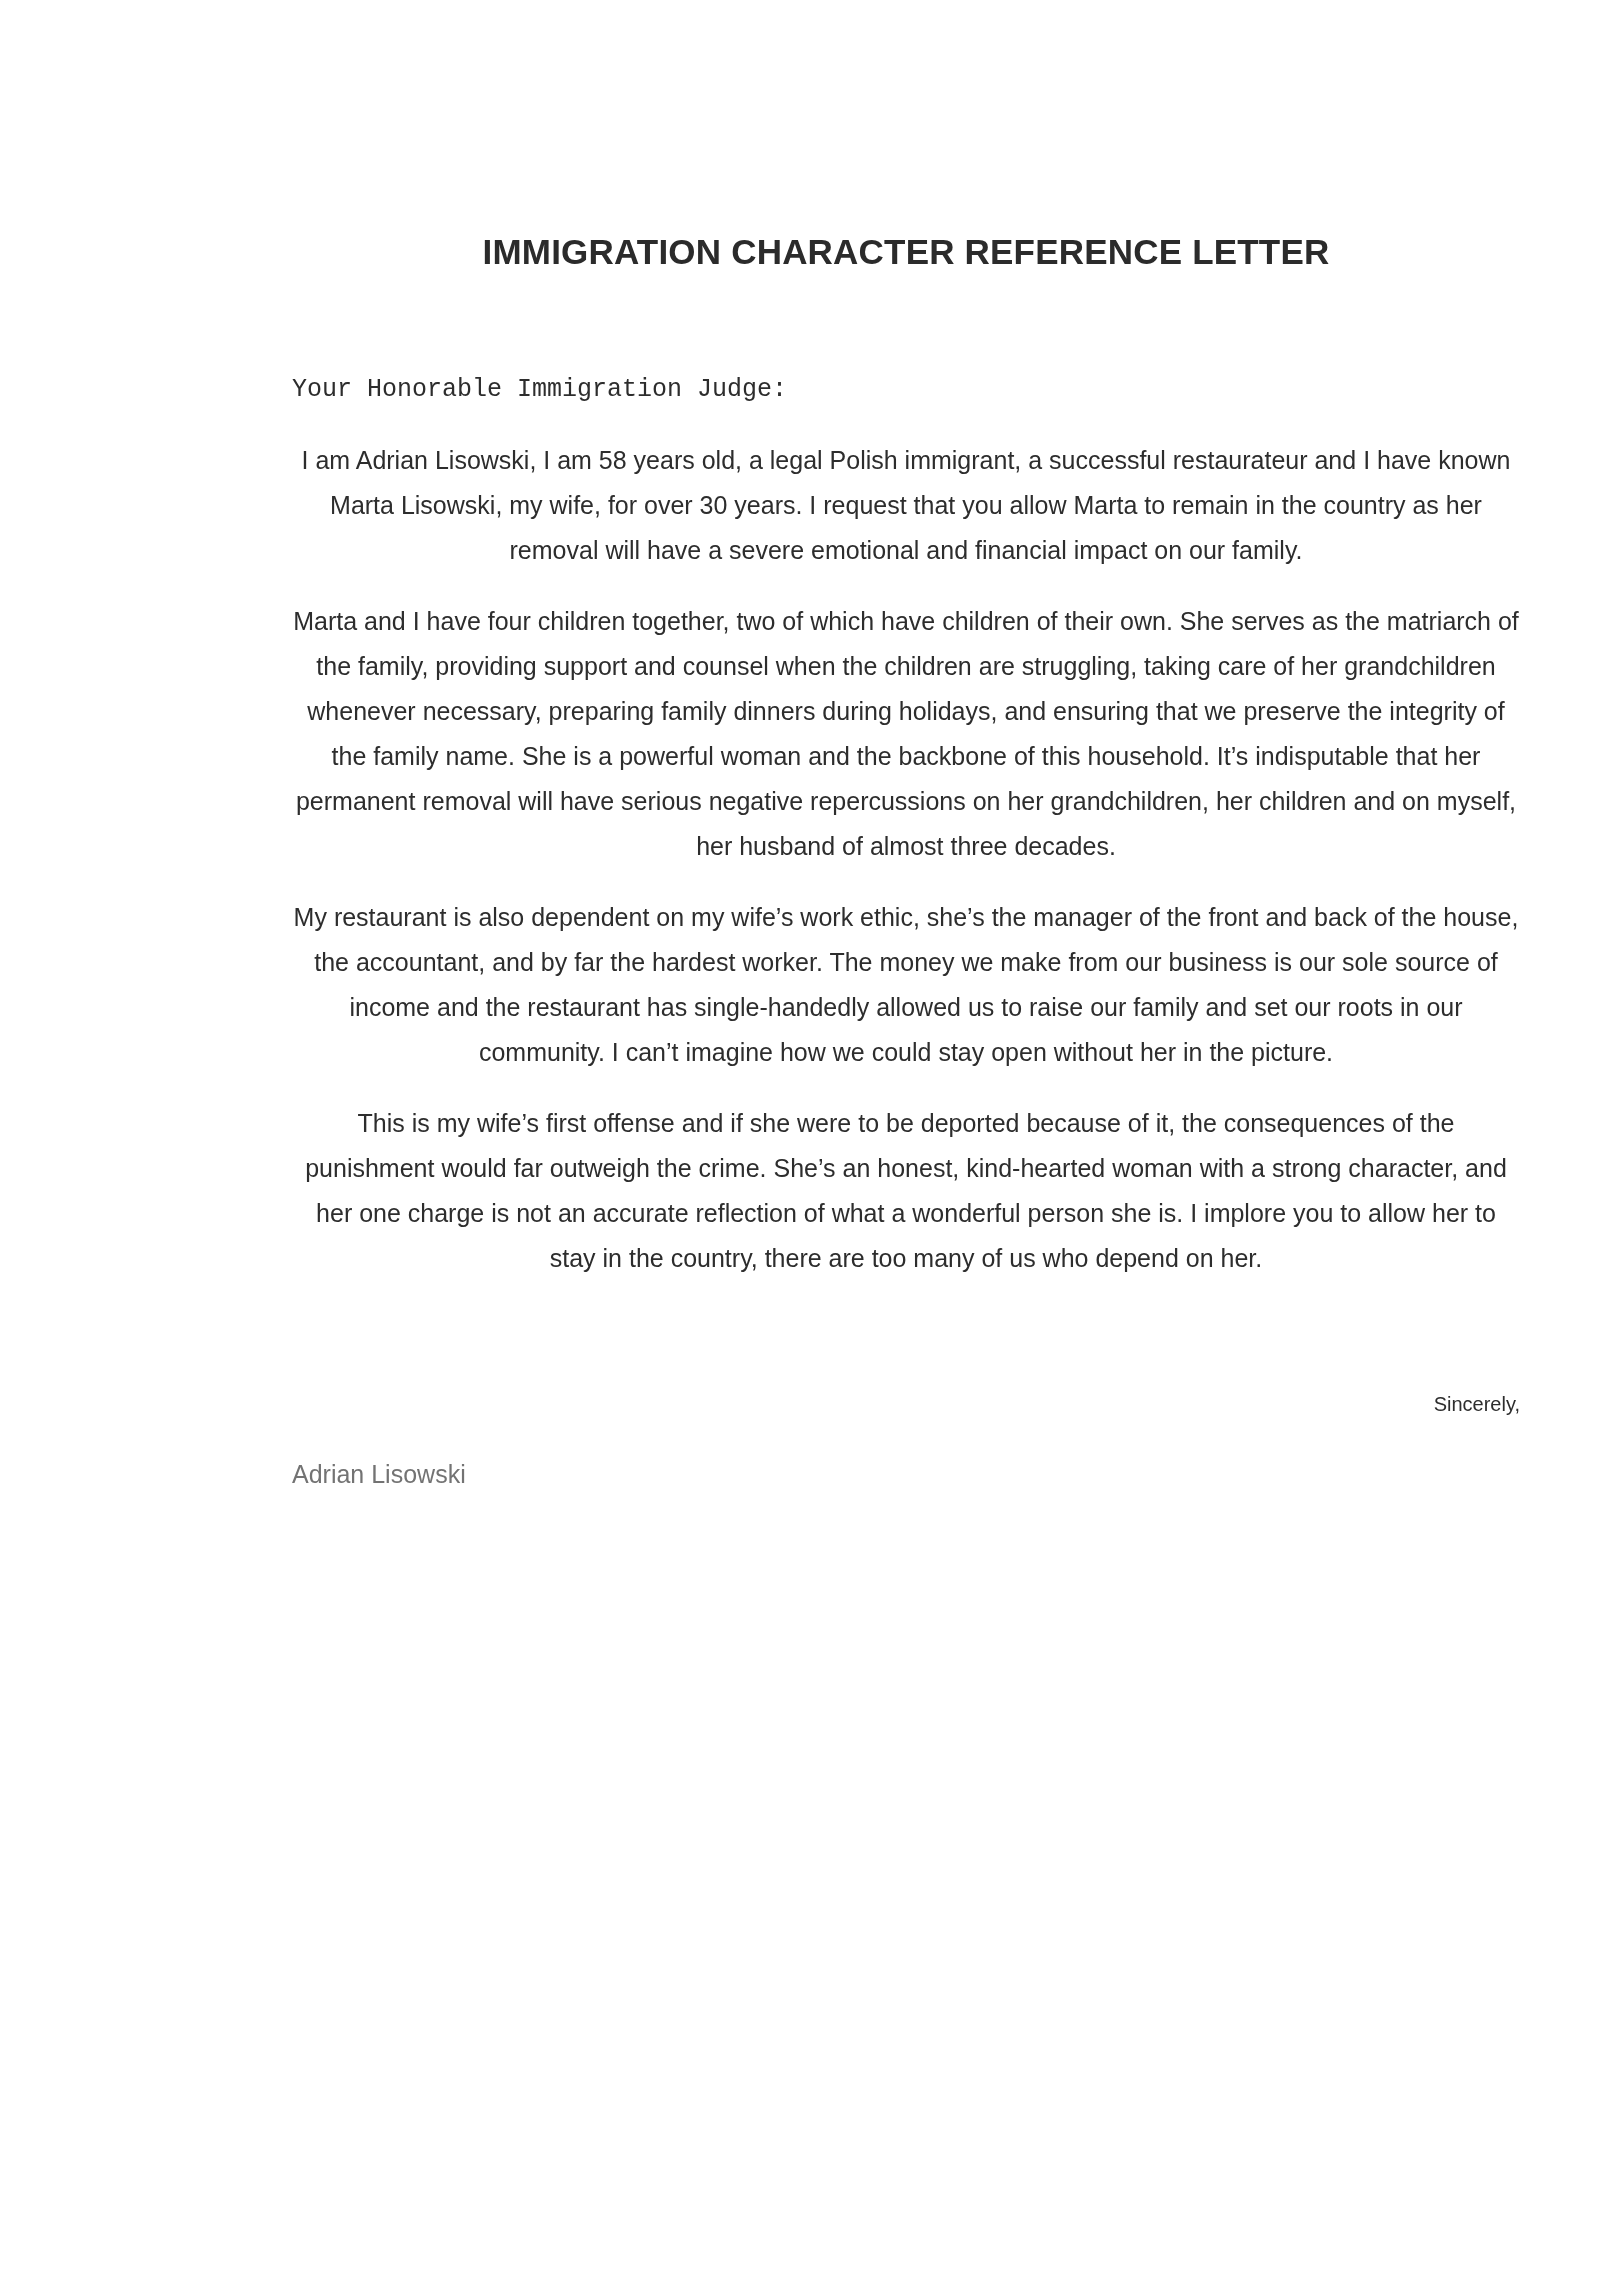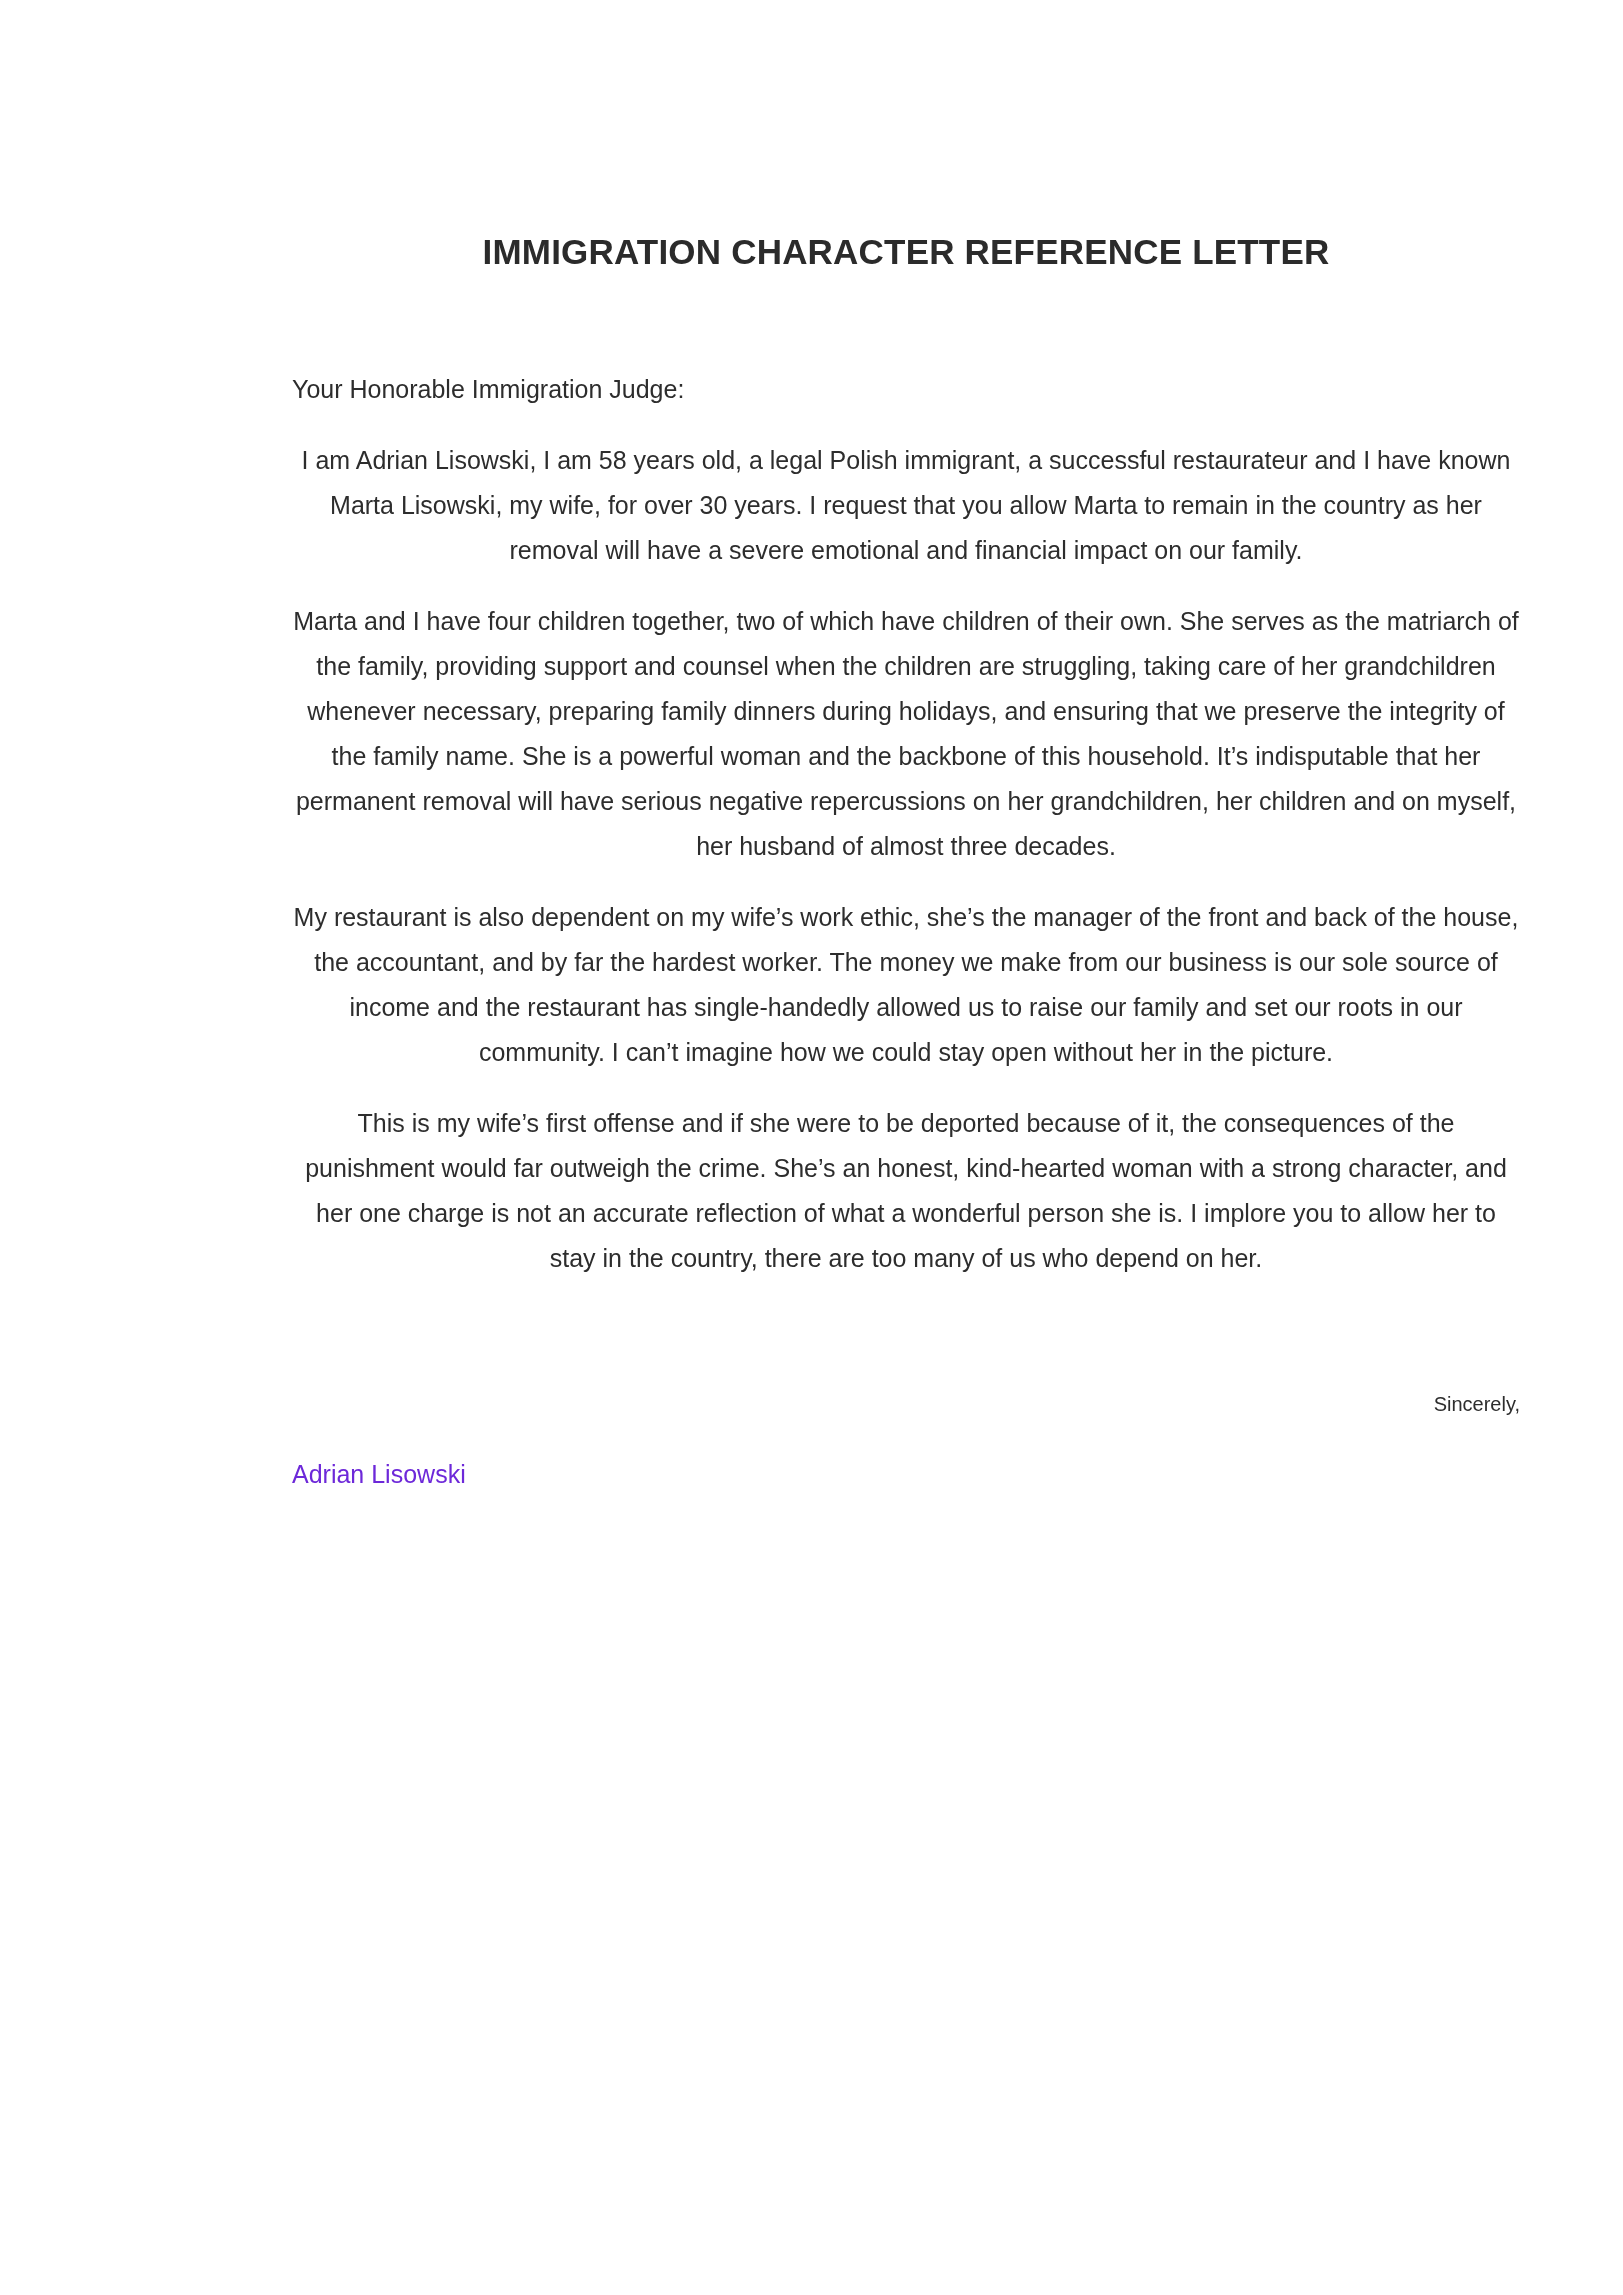--- a/index.html
+++ b/index.html
@@ -32,21 +32,21 @@
     font-size: 35px;
     line-height: 1.25;
     color: #2b2b2b;
     text-align: center;
     letter-spacing: 0.2px;
     margin: 0;
     padding-top: 230px;
   }
 
   .salutation {
-    font-family: Liberation Sans, sans-serif;
+    font-family: Liberation Mono, monospace;
     font-size: 25px;
     line-height: 45px;
     color: #2d2d2d;
     margin: 0;
     padding-top: 93px;
   }
 
   .para {
     font-family: "Liberation Sans", sans-serif;
     font-size: 25px;
@@ -64,21 +64,21 @@
     color: #2d2d2d;
     margin: 0;
     padding-top: 101px;
     text-align: right;
   }
 
   .signature-name {
     font-family: "Liberation Sans", sans-serif;
     font-size: 25px;
     line-height: 45px;
-    color: #6d28d9;
+    color: #737373;
     margin: 0;
     padding-top: 25px;
   }
 </style>
 </head>
 <body>
 
 <div class="page">
   <div class="doc-body">
 

